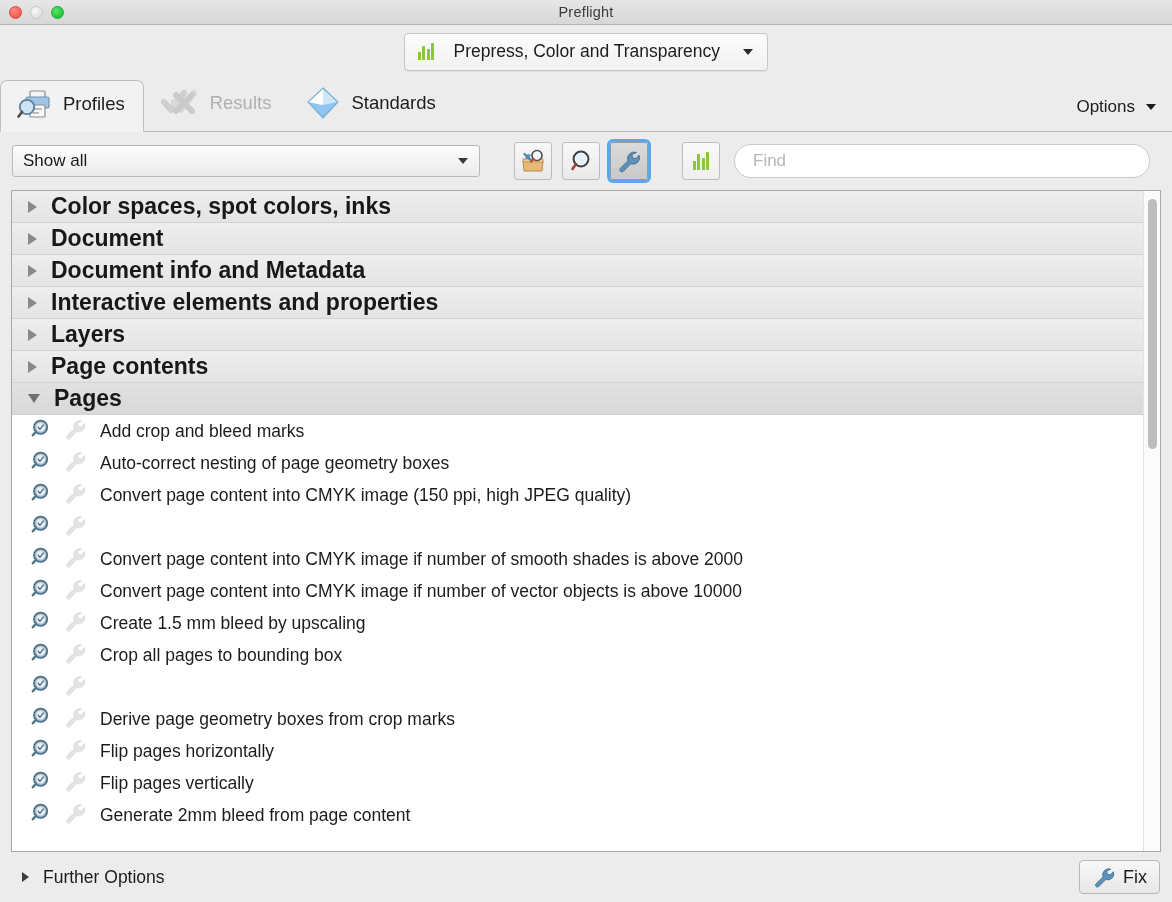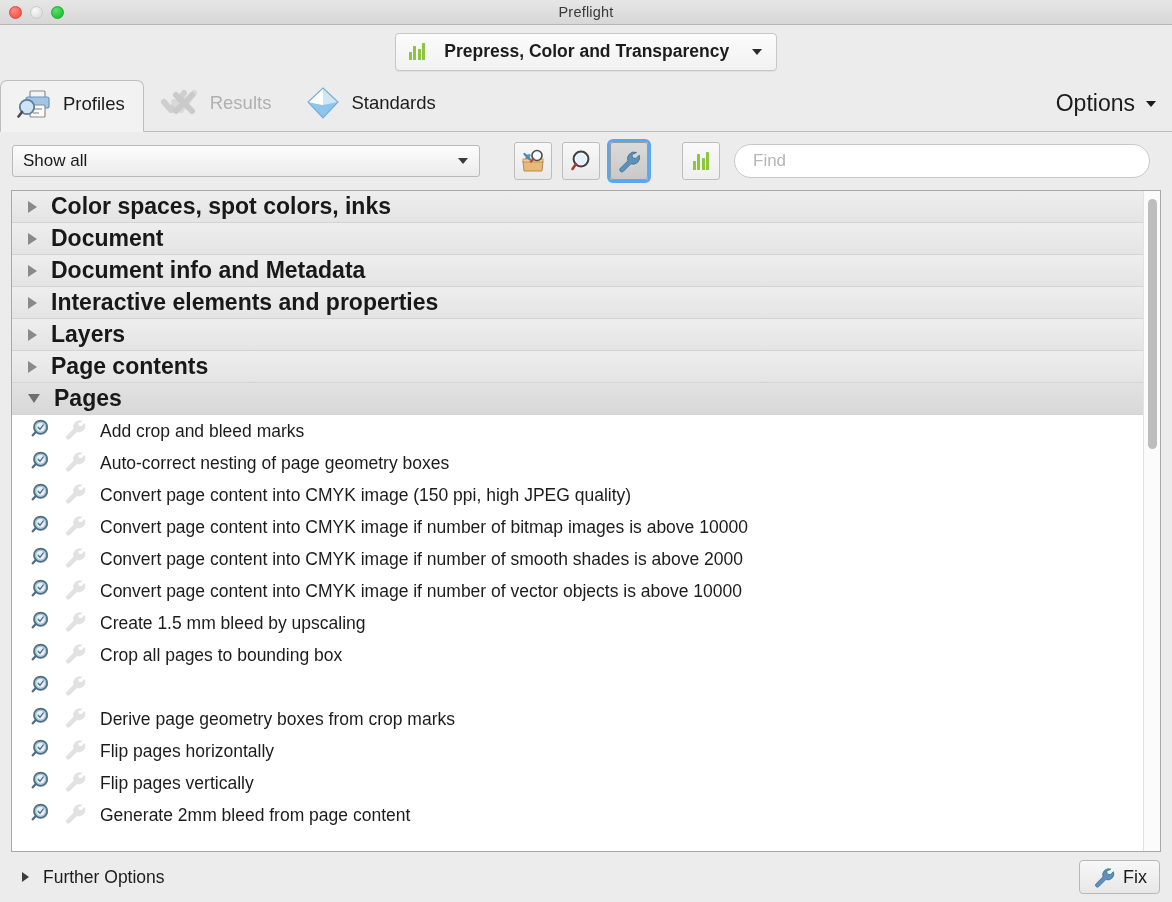--- a/index.html
+++ b/index.html
@@ -54,21 +54,20 @@
   }
   #profile-button {
     display: flex; align-items: center; gap: 19px;
     height: 38px;
     padding: 0 14px 0 13px;
     background: linear-gradient(to bottom,#fcfcfc,#f1f1f1);
     border: 1px solid #c6c6c6;
     border-radius: 4px;
     box-shadow: 0 1px 0 rgba(0,0,0,.05);
     cursor: default;
-    font-weight: bold;
   }
   #profile-button .label {
     font-size: 17.5px; color: #1c1c1c; white-space: nowrap;
   }
   .caret-down {
     width: 0; height: 0;
     border-left: 5px solid transparent;
     border-right: 5px solid transparent;
     border-top: 6px solid #2b2b2b;
     margin-left: 4px;
@@ -104,21 +103,21 @@
     border-top-left-radius: 7px; border-top-right-radius: 7px;
     margin-bottom: -1px;
     z-index: 3;
   }
   .tab.disabled .tab-label { color: #b0b0b0; }
   #options-menu {
     margin-left: auto; margin-right: 16px; margin-bottom: 14px;
     display: flex; align-items: center; gap: 11px;
     cursor: default;
   }
-  #options-menu .label { font-size: 23px; color: #1c1c1c; }
+  #options-menu .label { font-size: 17px; color: #1c1c1c; }
   .caret-small {
     width: 0; height: 0;
     border-left: 5px solid transparent;
     border-right: 5px solid transparent;
     border-top: 6px solid #1c1c1c;
   }
 
   
   #toolbar {
     flex: 0 0 58px;
@@ -470,21 +469,20 @@
               <span><svg width="24" height="24" viewBox="0 0 26 26">
                   <circle cx="11.5" cy="11" r="7.2" fill="#aac4d6" stroke="#4f6f86" stroke-width="1.9"></circle>
                   <circle cx="11.5" cy="11" r="4.6" fill="#e9f2f8"></circle>
                   <path d="M8.8 11.2 L10.8 13.4 L14.4 8.6" stroke="#4f6f86" stroke-width="1.5" fill="none" stroke-linecap="round" stroke-linejoin="round"></path>
                   <line x1="6.3" y1="16.2" x2="3" y2="19.8" stroke="#4f6f86" stroke-width="2.6" stroke-linecap="round"></line>
                 </svg></span>
               <span><svg width="24" height="24" viewBox="0 0 26 26">
                   <path d="M20.5 4.5 a6.6 6.6 0 0 0-8.6 8.3 L4.4 20.3 a2.1 2.1 0 0 0 3 3 l7.5-7.5 a6.6 6.6 0 0 0 8.3-8.6 l-3.3 3.3 -3.4-.6 -.6-3.4 z" fill="#e2e2e2" stroke="#dcdcdc" stroke-width=".9"></path>
                 </svg></span>
             </span>
-            <span class="item-label">Convert page content into CMYK image if number of bitmap images is above 10000</span>
           </div>
           <div class="item-row">
             <span class="icon-pair">
               <span><svg width="24" height="24" viewBox="0 0 26 26">
                   <circle cx="11.5" cy="11" r="7.2" fill="#aac4d6" stroke="#4f6f86" stroke-width="1.9"></circle>
                   <circle cx="11.5" cy="11" r="4.6" fill="#e9f2f8"></circle>
                   <path d="M8.8 11.2 L10.8 13.4 L14.4 8.6" stroke="#4f6f86" stroke-width="1.5" fill="none" stroke-linecap="round" stroke-linejoin="round"></path>
                   <line x1="6.3" y1="16.2" x2="3" y2="19.8" stroke="#4f6f86" stroke-width="2.6" stroke-linecap="round"></line>
                 </svg></span>
               <span><svg width="24" height="24" viewBox="0 0 26 26">

